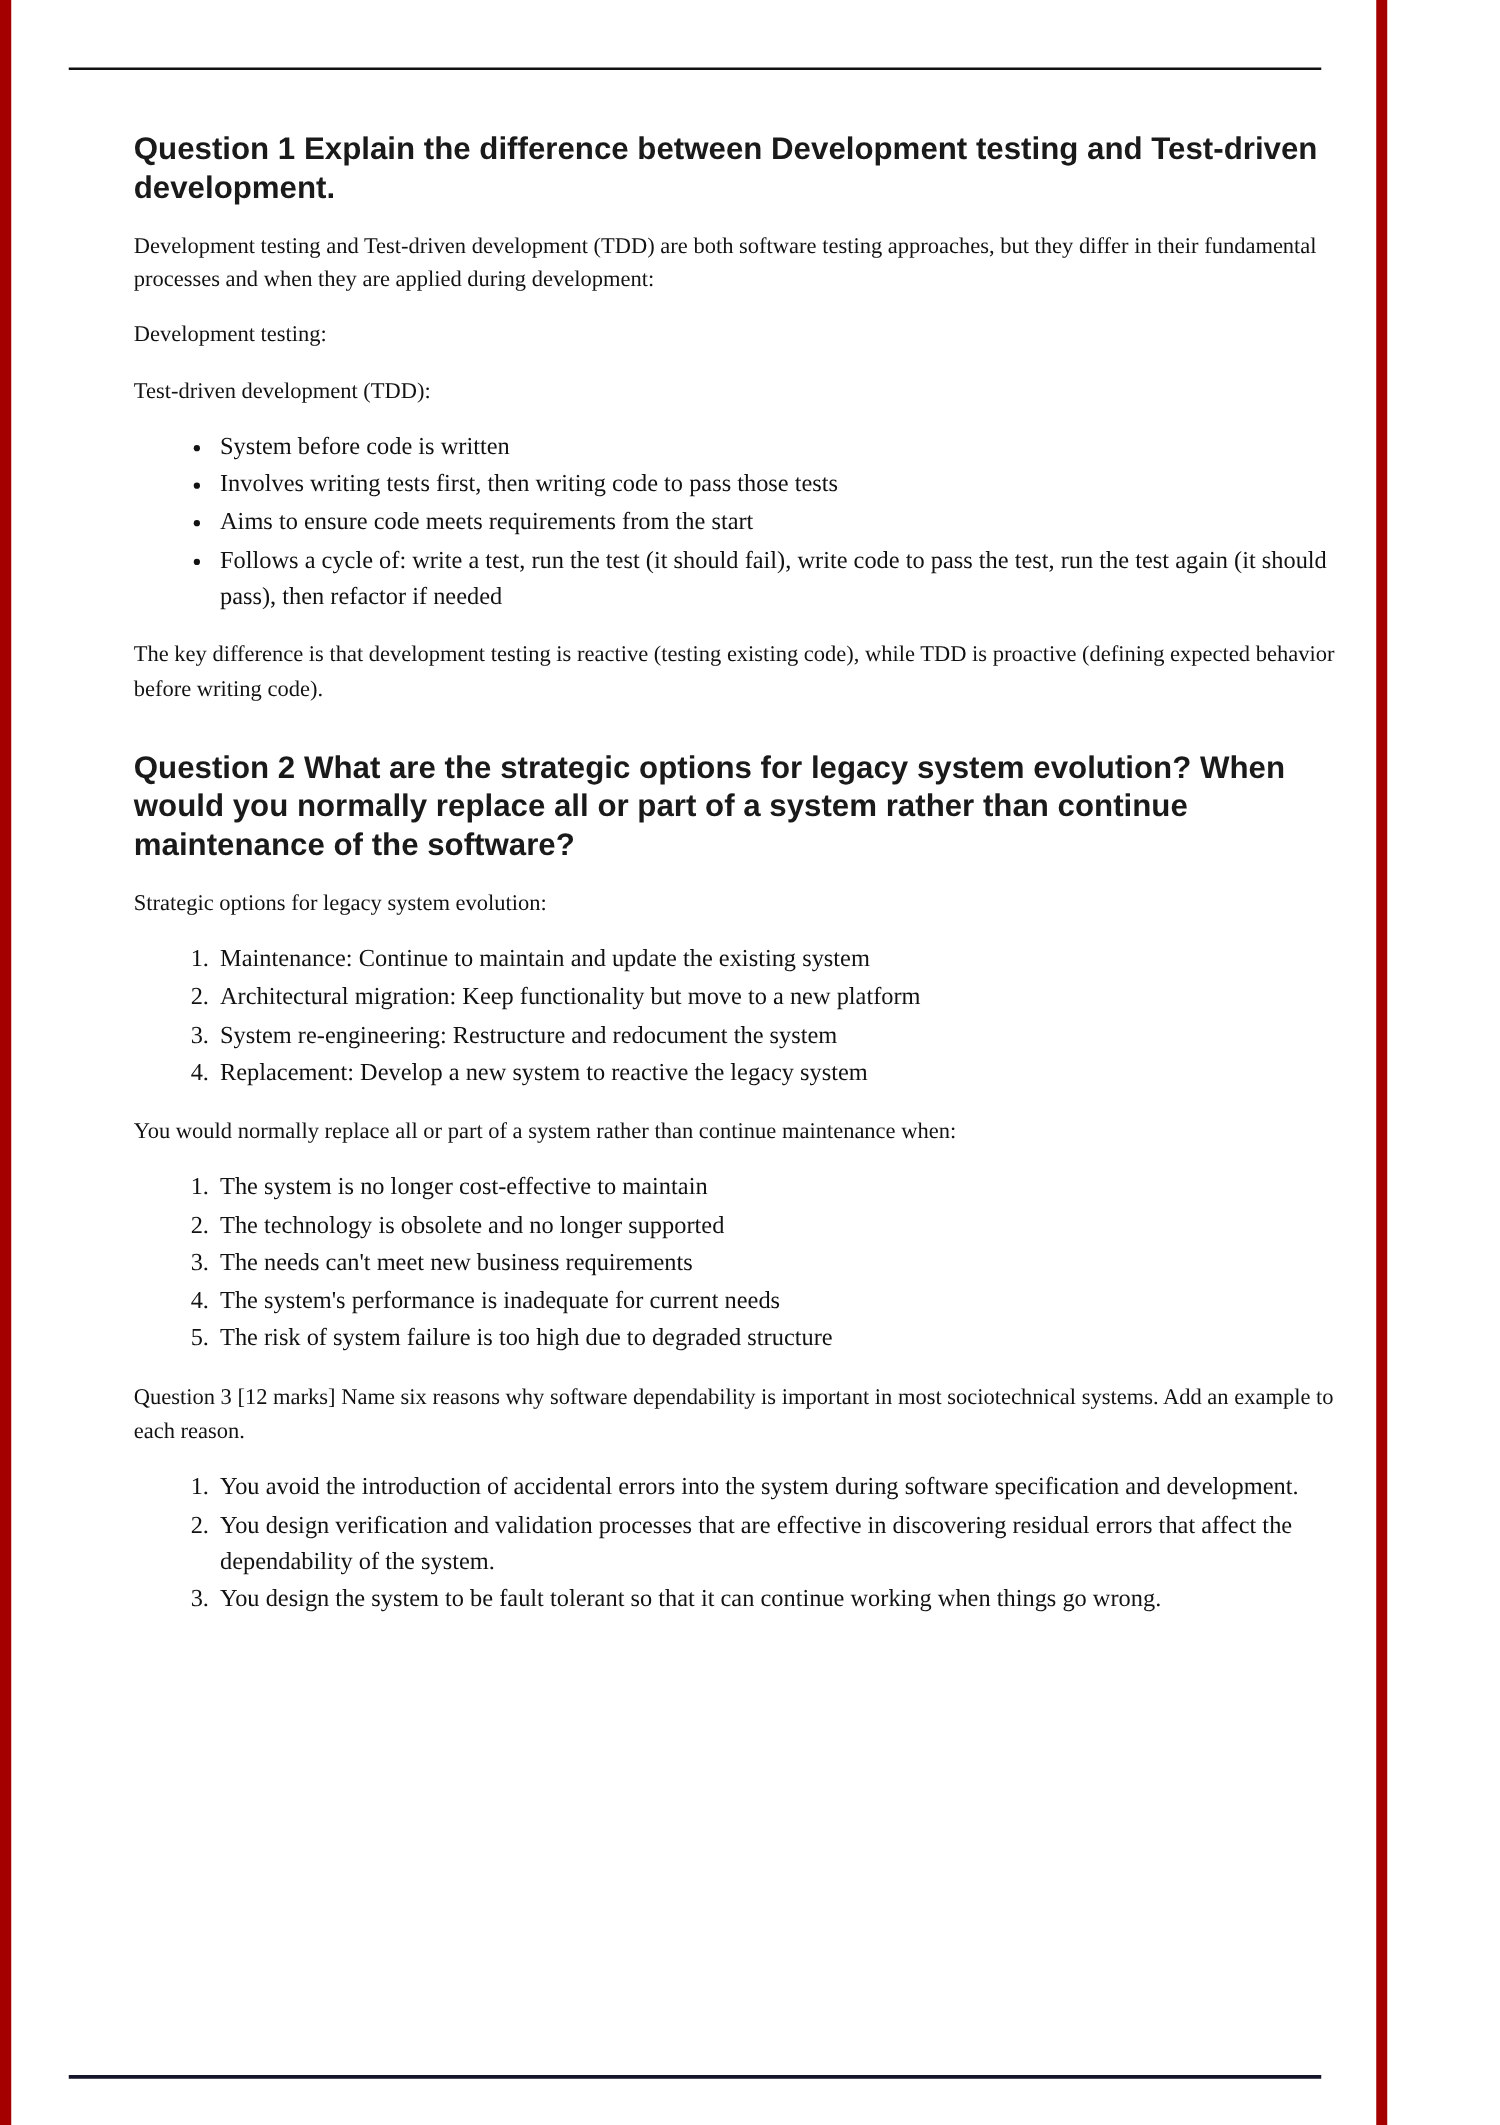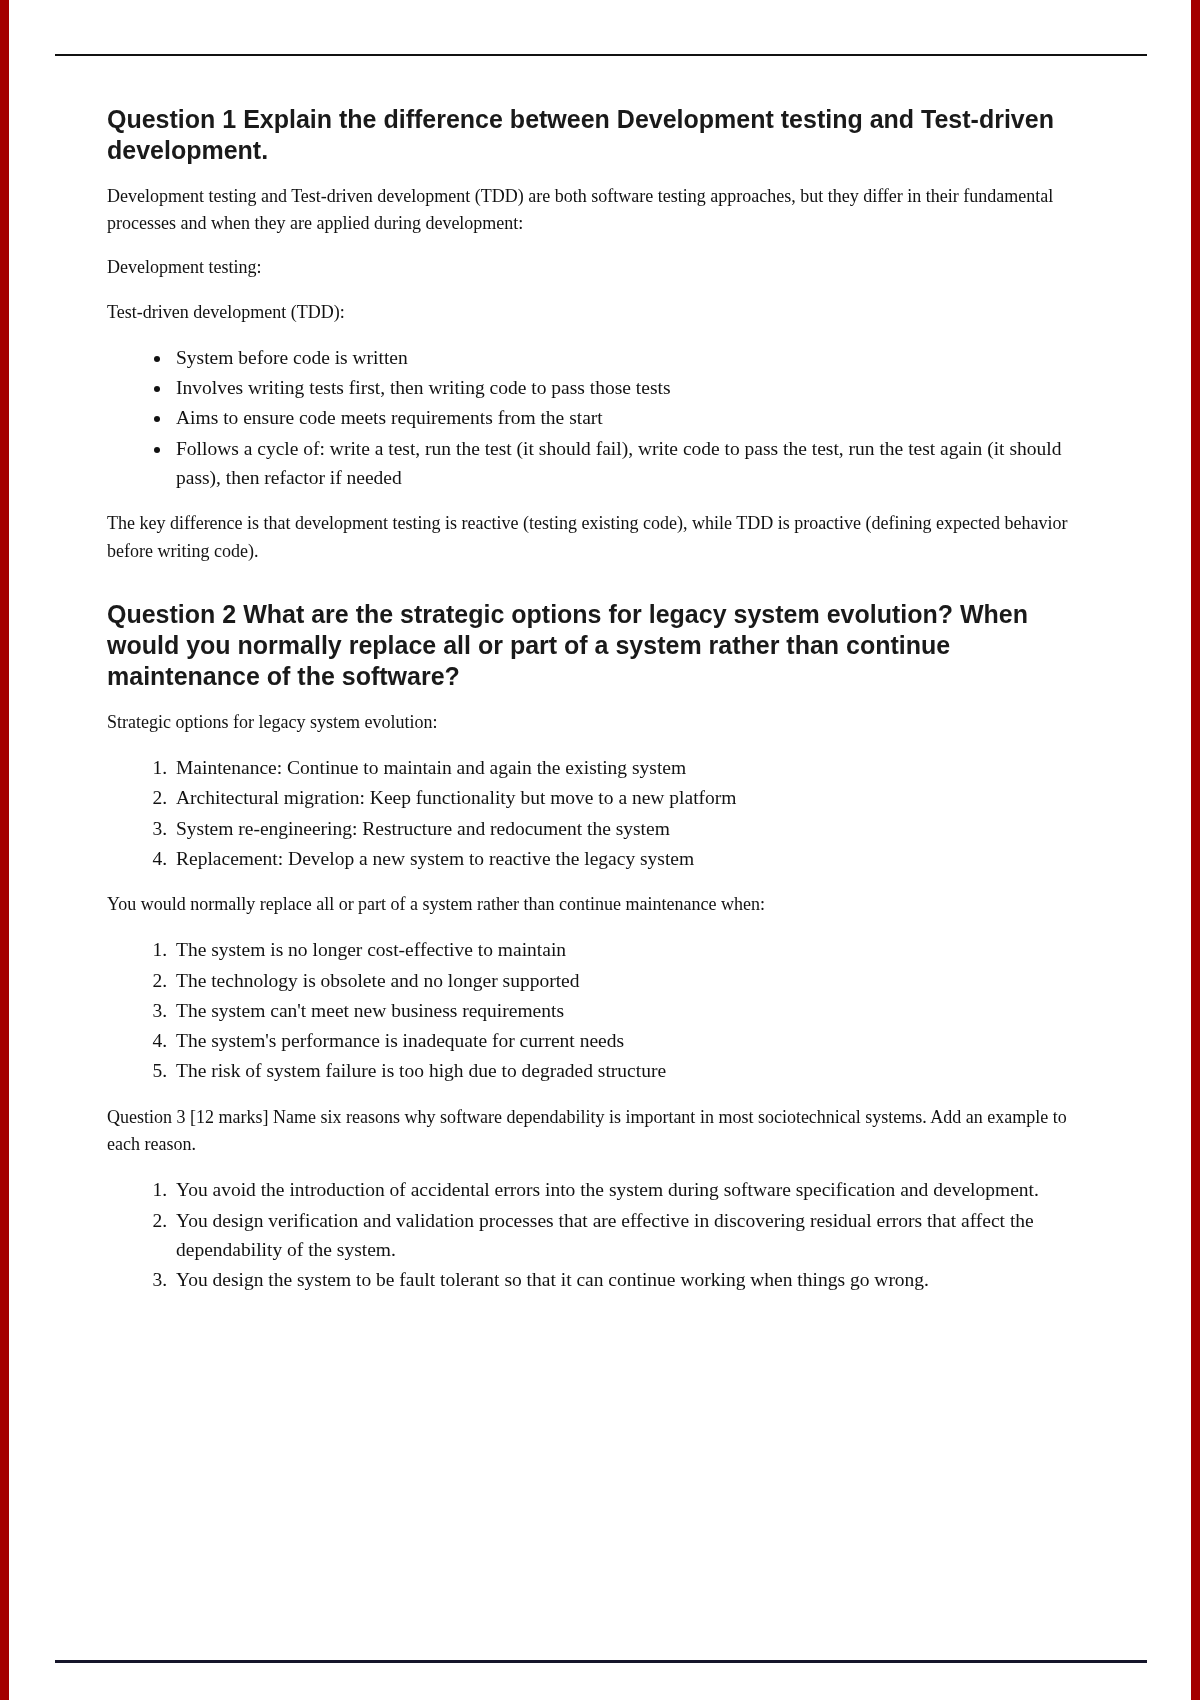--- a/index.html
+++ b/index.html
@@ -2,21 +2,21 @@
 <html><head>
 <meta charset="utf-8">
 <style>
   html, body {
     margin: 0;
     padding: 0;
     background: #ffffff;
   }
   .page {
     position: relative;
-    width: 1200px;
+    width: 1110px;
     height: 1700px;
     background: #ffffff;
     overflow: hidden;
     font-family: "Liberation Serif", serif;
     color: #121212;
   }
   .edge-strip {
     position: absolute;
     top: 0;
     bottom: 0;
@@ -92,32 +92,32 @@
       <li>Follows a cycle of: write a test, run the test (it should fail), write code to pass the test, run the test again (it should pass), then refactor if needed</li>
     </ul>
 
     <p class="body-text">The key difference is that development testing is reactive (testing existing code), while TDD is proactive (defining expected behavior before writing code).</p>
 
     <h1 class="q-heading later">Question 2 What are the strategic options for legacy system evolution? When would you normally replace all or part of a system rather than continue maintenance of the software?</h1>
 
     <p class="body-text">Strategic options for legacy system evolution:</p>
 
     <ol class="num-list">
-      <li>Maintenance: Continue to maintain and again the existing system</li>
+      <li>Maintenance: Continue to maintain and update the existing system</li>
       <li>Architectural migration: Keep functionality but move to a new platform</li>
       <li>System re-engineering: Restructure and redocument the system</li>
       <li>Replacement: Develop a new system to reactive the legacy system</li>
     </ol>
 
     <p class="body-text">You would normally replace all or part of a system rather than continue maintenance when:</p>
 
     <ol class="num-list">
       <li>The system is no longer cost-effective to maintain</li>
       <li>The technology is obsolete and no longer supported</li>
-      <li>The system can't meet new business requirements</li>
+      <li>The needs can't meet new business requirements</li>
       <li>The system's performance is inadequate for current needs</li>
       <li>The risk of system failure is too high due to degraded structure</li>
     </ol>
 
     <p class="body-text">Question 3 [12 marks] Name six reasons why software dependability is important in most sociotechnical systems. Add an example to each reason.</p>
 
     <ol class="num-list">
       <li>You avoid the introduction of accidental errors into the system during software specification and development.</li>
       <li>You design verification and validation processes that are effective in discovering residual errors that affect the dependability of the system.</li>
       <li>You design the system to be fault tolerant so that it can continue working when things go wrong.</li>

